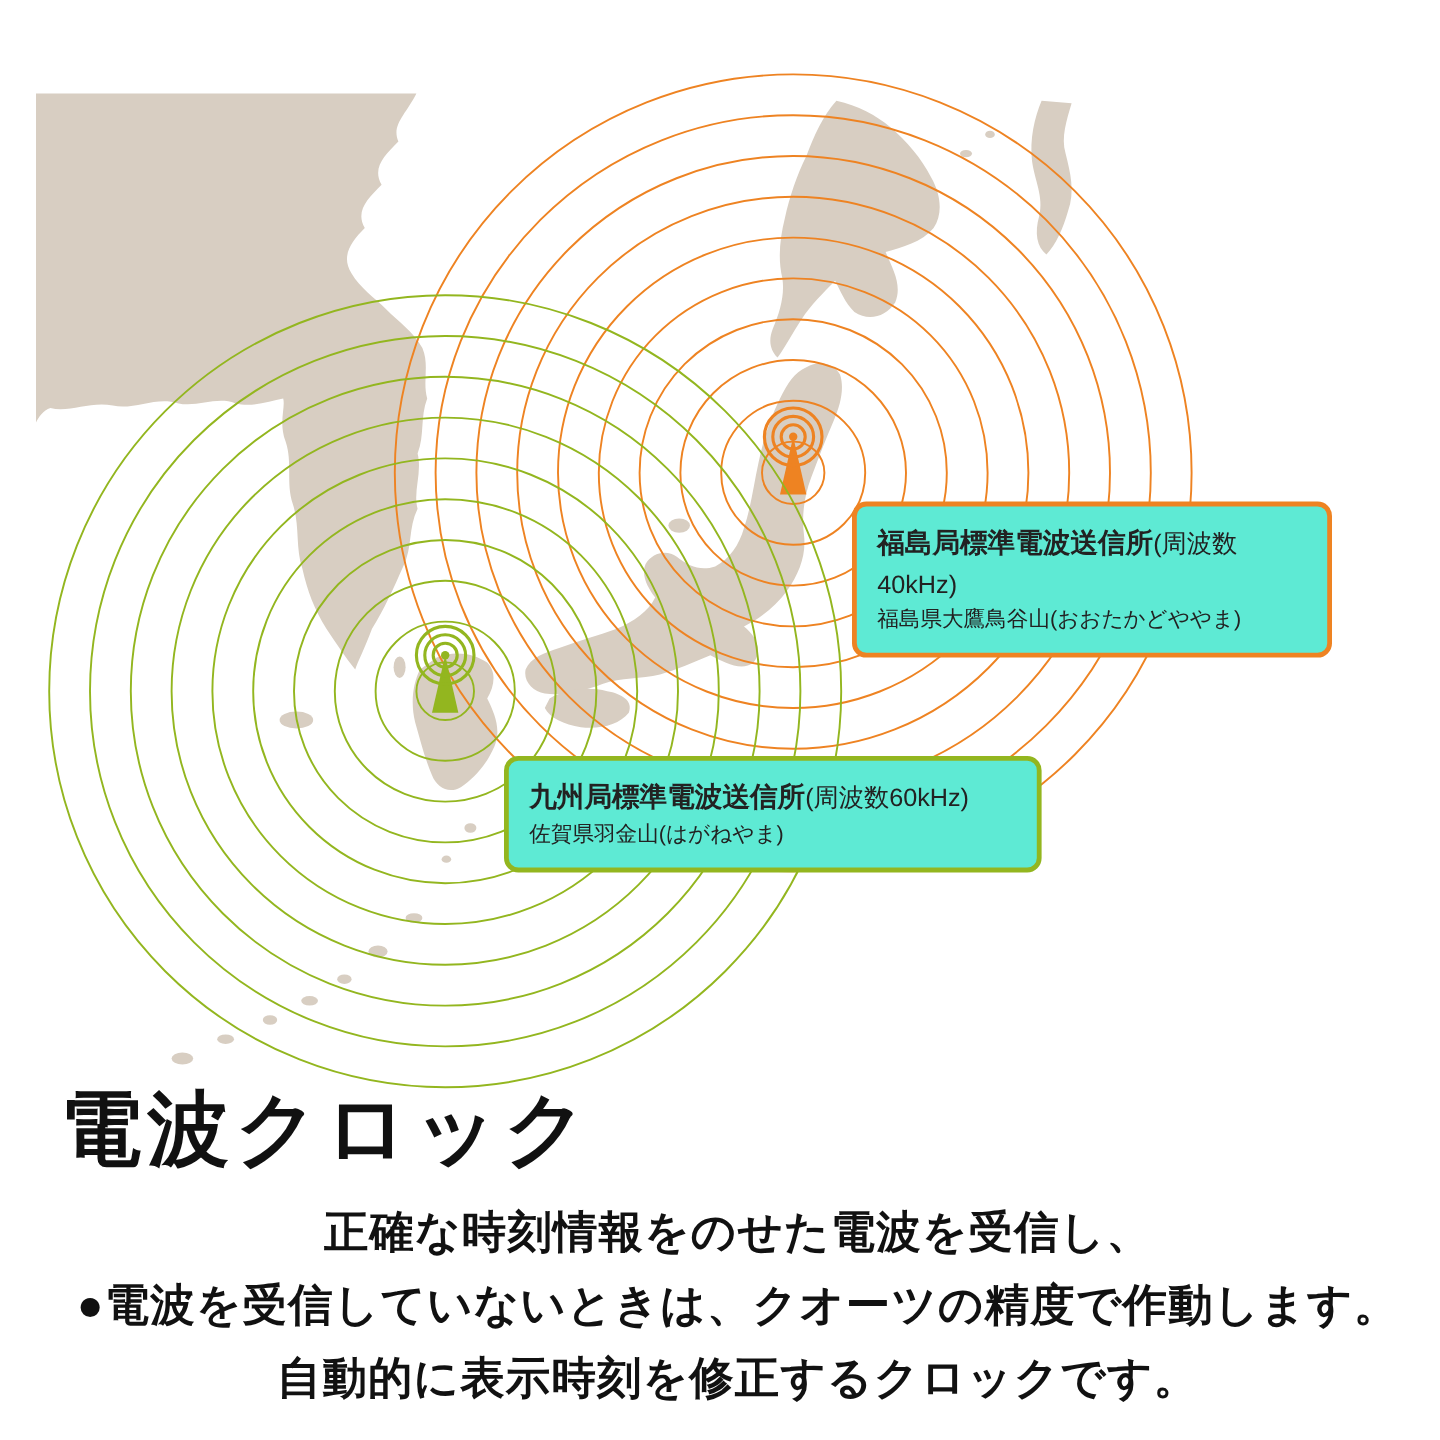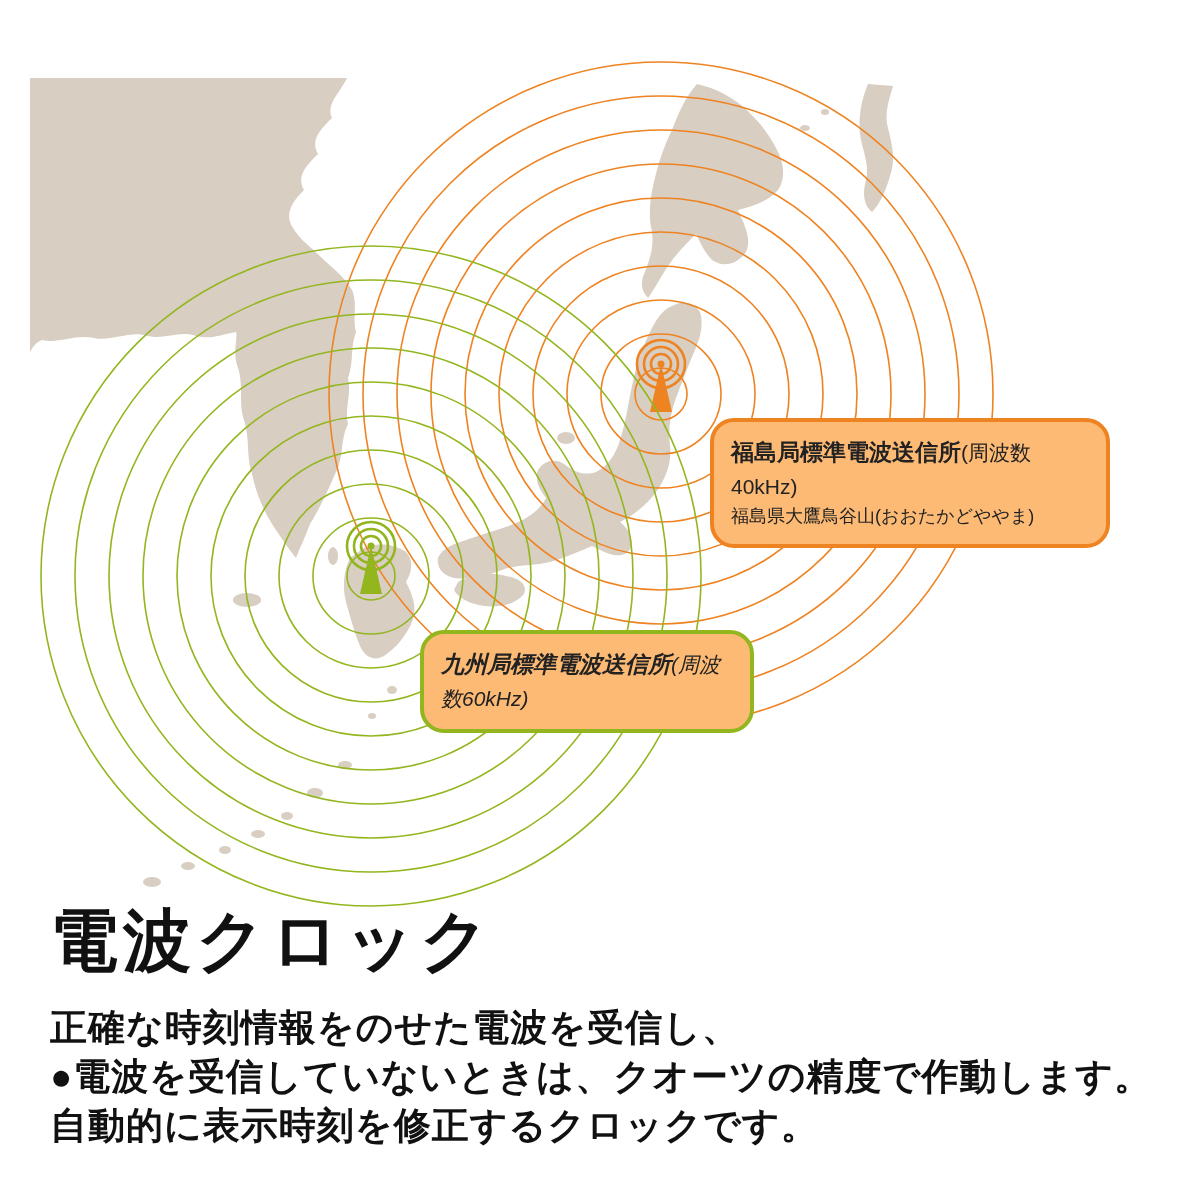--- a/index.html
+++ b/index.html
@@ -8,23 +8,23 @@
     width:1200px;height:1200px;
     background:#ffffff;
     overflow:hidden;
     font-family:"Liberation Sans","DejaVu Sans",sans-serif;
   }
   #map-svg{position:absolute;left:0;top:0;}
   .land{fill:#d8cec2;stroke:none;}
 
   .callout{
     position:absolute;
-    background:#fdba74;
+    background:#5eead4;
     border:4px solid #888;
-    border-radius:24px;
+    border-radius:12px;
     padding:13px 17px 14px 17px;
     color:#222222;
     box-sizing:border-box;
   }
   .callout p{margin:0;line-height:1.5;}
   .callout .line1{font-size:22px;}
   .callout .t{font-weight:bold;font-size:23px;}
   .callout .f{font-size:21px;}
   .callout .line2{font-size:18px;}
 
@@ -35,24 +35,25 @@
     font-family:Liberation Serif, serif;
     font-weight:bold;
   }
   .copy h1{
     margin:0 0 16px 0;
     font-size:68px;
     letter-spacing:5px;
     font-weight:bold;
   }
   .copy p{
-    margin:0;
+    margin:12px;
     font-size:37px;
     line-height:1.33;
     letter-spacing:1px;
+    text-align:center;
   }
 </style>
 </head>
 <body>
 
 <div class="page">
 
   <svg id="map-svg" width="1200" height="1200" viewBox="0 0 1200 1200">
 
     <path class="land" d="
@@ -159,22 +160,23 @@
         <circle cx="371" cy="546" r="24" fill="none" stroke="#93b61f" stroke-width="2.6"></circle>
         <circle cx="371" cy="546" r="3.5" fill="#93b61f"></circle>
       </g>
     </svg>
 
   <div class="callout" style="left: 710px; top: 418px; width: 400px; border-color: rgb(238, 131, 34);">
     <p class="line1"><span class="t">福島局標準電波送信所</span><span class="f">(周波数40kHz)</span></p>
     <p class="line2">福島県大鷹鳥谷山(おおたかどややま)</p>
   </div>
 
-  <div class="callout" style="left: 420px; top: 630px; width: 334px; border-color: rgb(147, 182, 31); font-style: italic;">
+  <div class="callout" style="left: 420px; top: 630px; width: 448px; border-color: rgb(147, 182, 31);">
     <p class="line1"><span class="t">九州局標準電波送信所</span><span class="f">(周波数60kHz)</span></p>
+    <p class="line2">佐賀県羽金山(はがねやま)</p>
   </div>
 
   <div class="copy">
     <h1>電波クロック</h1>
     <p>正確な時刻情報をのせた電波を受信し、</p>
     <p>●電波を受信していないときは、クオーツの精度で作動します。</p>
     <p>自動的に表示時刻を修正するクロックです。</p>
   </div>
 
 </div>

